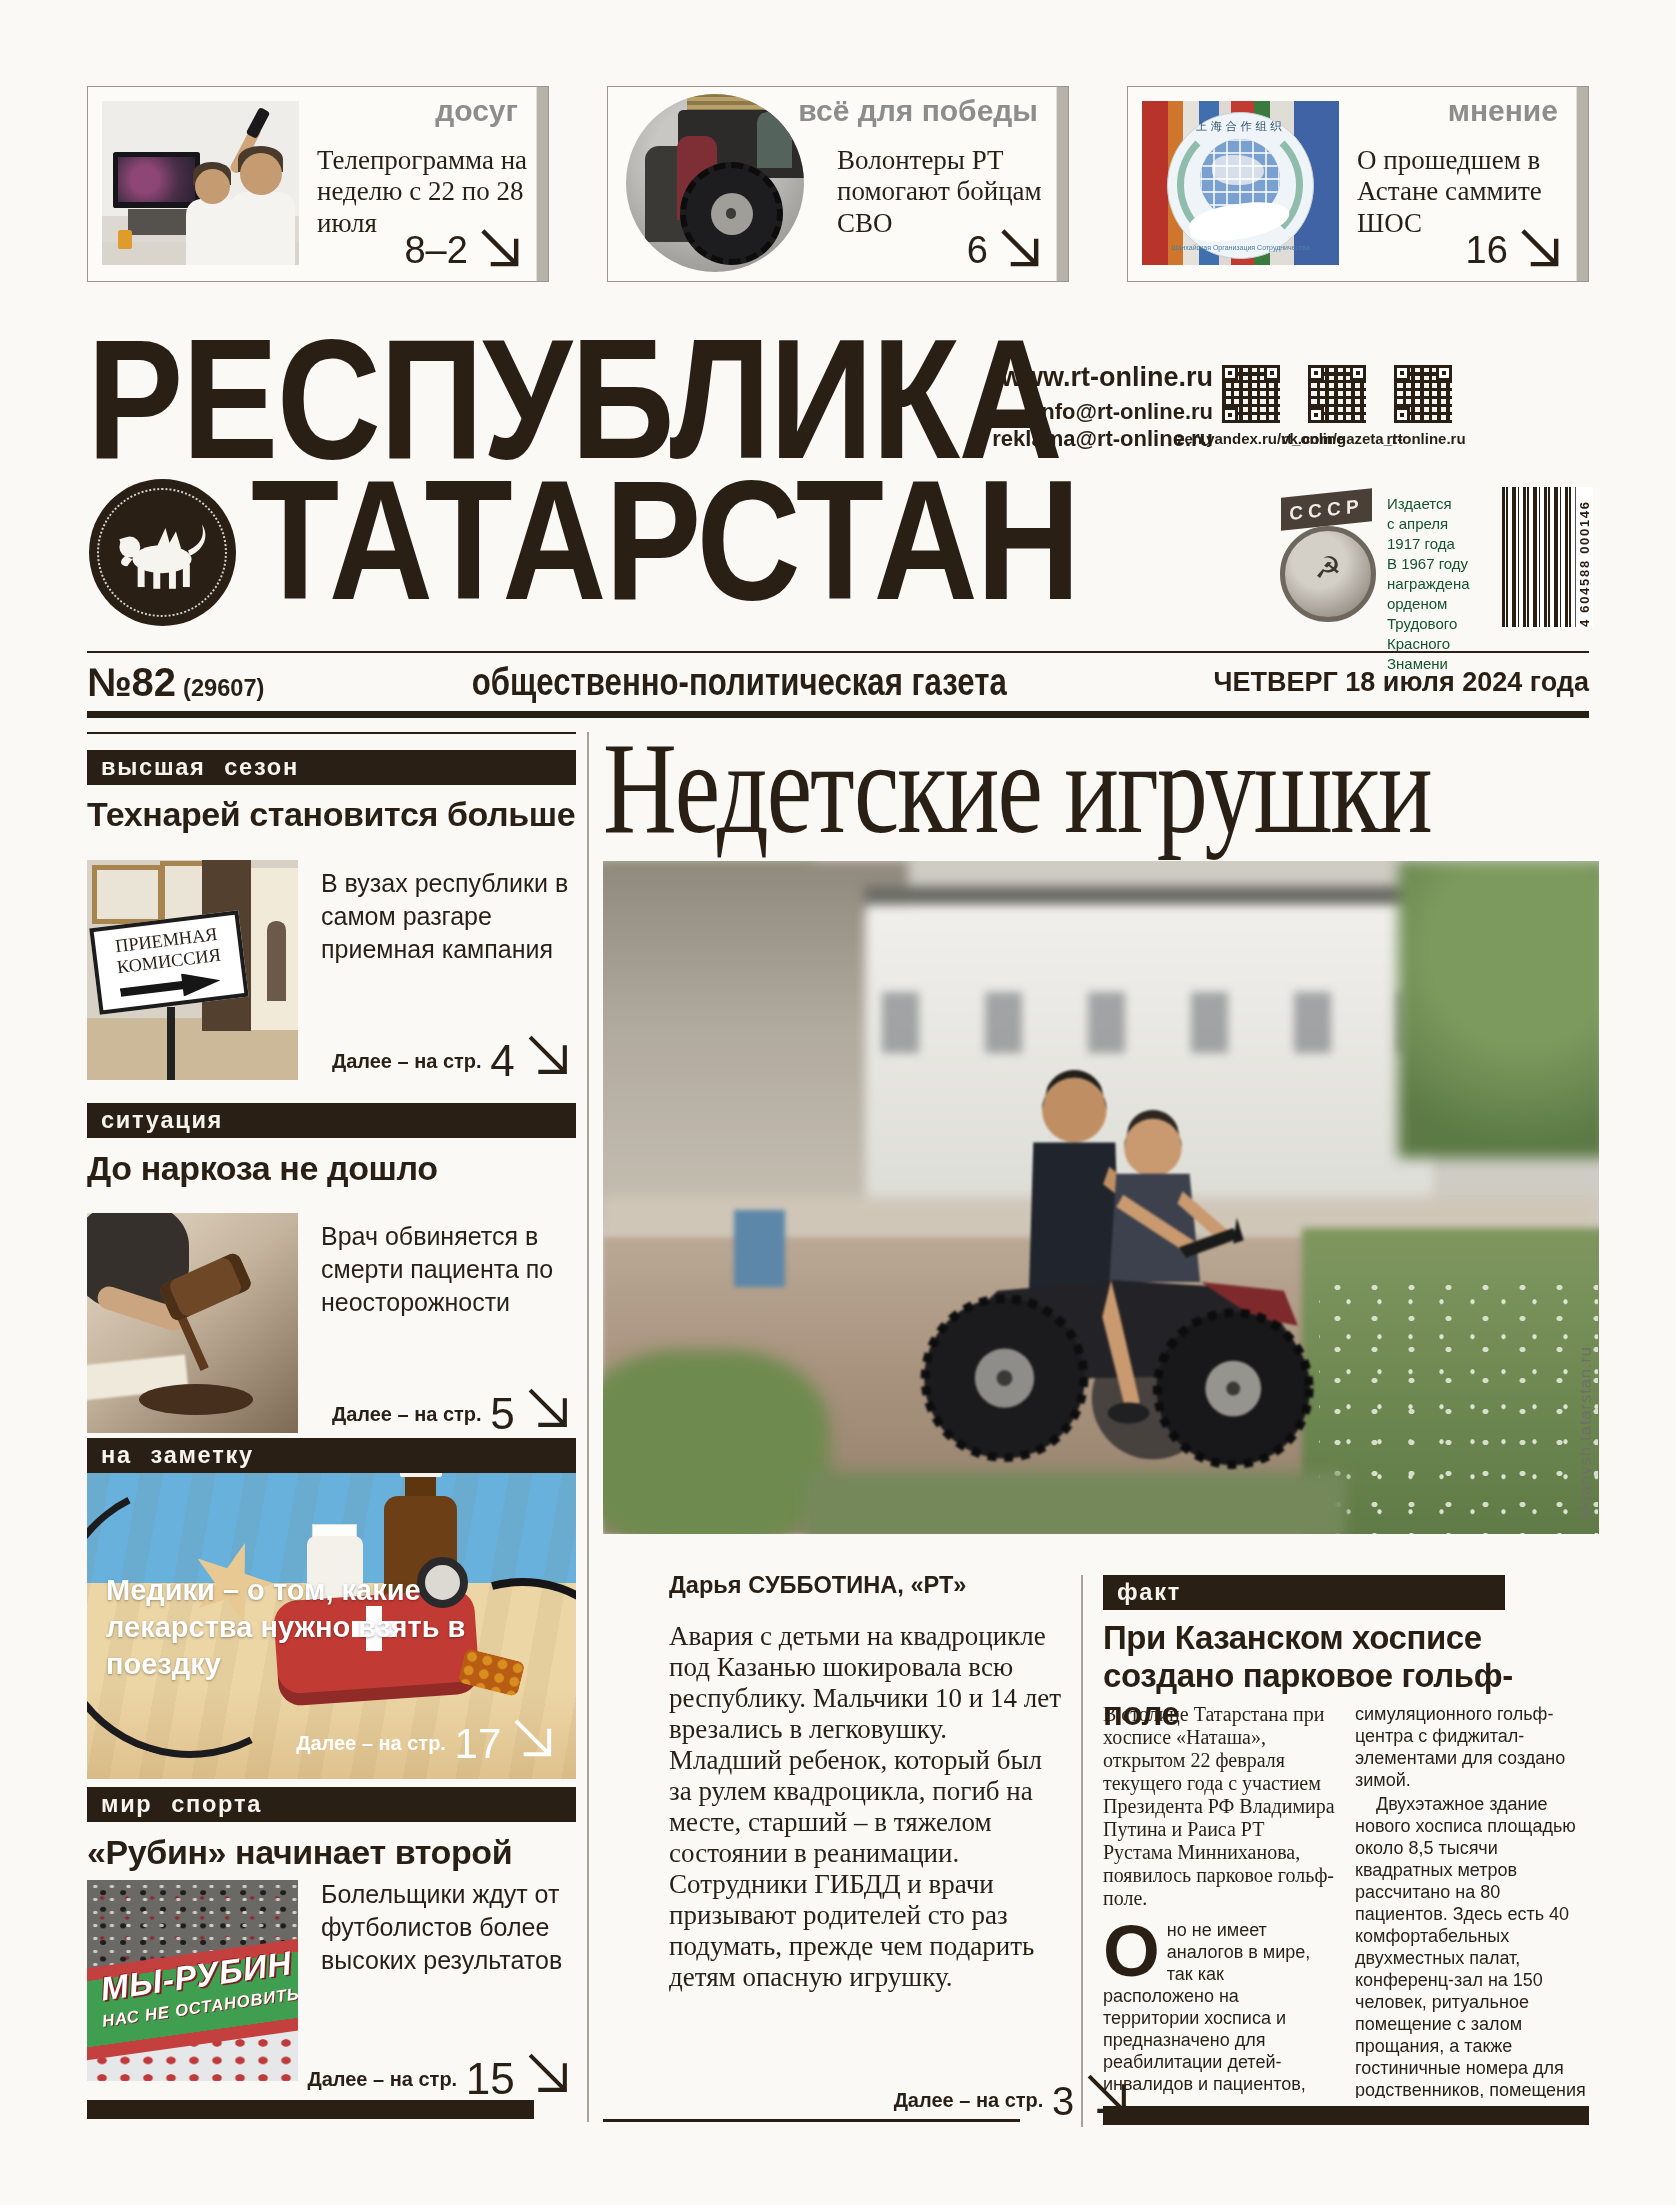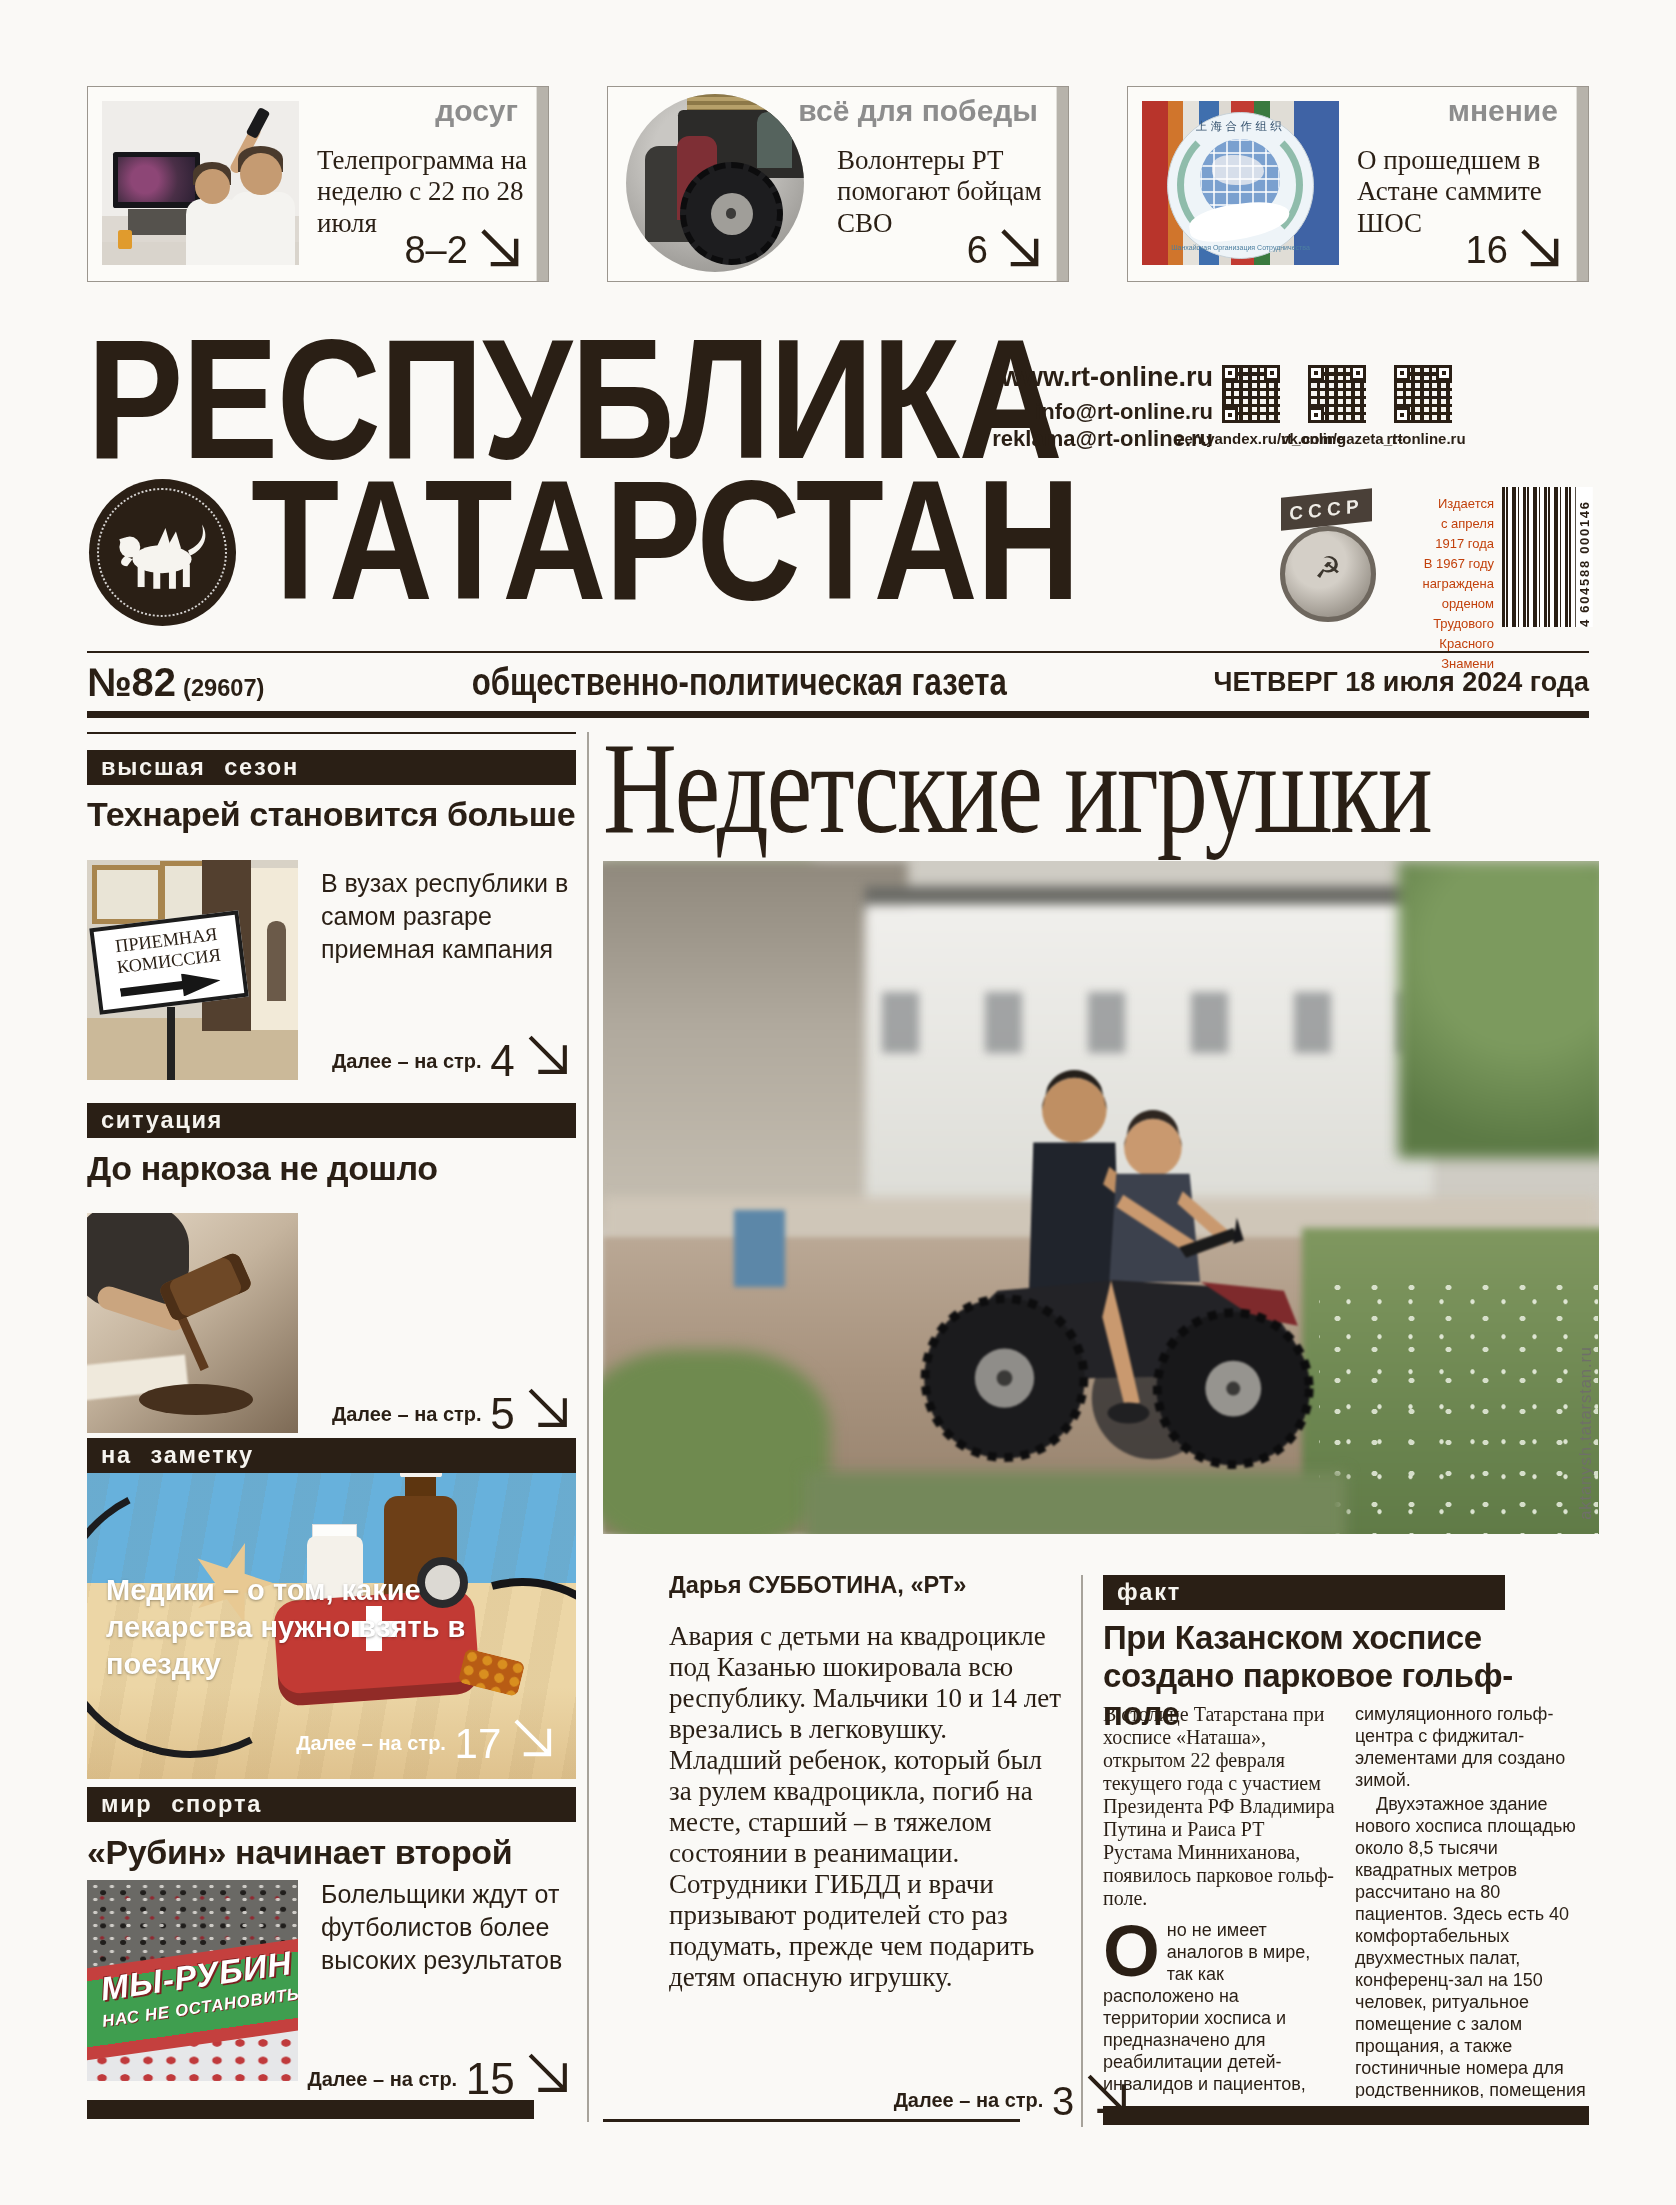--- a/index.html
+++ b/index.html
@@ -86,22 +86,22 @@
   .qrcap{position:absolute;top:98px;width:148px;text-align:center;font-weight:bold;font-size:15px}
   .c1{left:1090px}.c2{left:1181px}.c3{left:1265px}
   .medal{position:absolute;left:1182px;top:159px;width:118px;height:148px}
   .medal-flag{position:absolute;left:12.2px;top:1.7px;width:91px;height:33px;background:#4a4038;
       transform:skewY(-6deg);color:#efece6;font-weight:bold;font-size:19px;letter-spacing:5.2px;
       text-align:center;line-height:33px}
   .medal-disc{position:absolute;left:10.5px;top:35px;width:96px;height:96px;border-radius:50%;
       background:radial-gradient(circle at 40% 35%,#d4cfc7 0 35%,#a39d94 70%,#7d776e 100%);
       border:5.2px solid #6e675e;box-sizing:border-box}
   .medal-sym{position:absolute;left:0;top:59px;width:118px;text-align:center;font-size:30px;color:#3c362e}
-  .founded{position:absolute;left:1300px;top:162px;width:107px;text-align:right;
-      font-size:13px;line-height:20px;white-space:pre-line;color:#c2410c}
+  .founded{position:absolute;left:1300px;top:162px;width:107px;
+      font-size:15px;line-height:20px;white-space:pre-line;color:#14532d}
   .barcode{position:absolute;left:1415px;top:155px;width:87px;height:140px;background:
      repeating-linear-gradient(90deg,#2a1f15 0 2.6px,#fff 2.6px 4.4px,#2a1f15 4.4px 6.1px,#fff 6.1px 9.6px,
       #2a1f15 9.6px 14px,#fff 14px 15.7px,#2a1f15 15.7px 16.6px,#fff 16.6px 21px)}
   .bc-num{position:absolute;right:-3.5px;top:0;height:140px;writing-mode:vertical-rl;transform:rotate(180deg);
      font-size:13px;font-weight:bold;letter-spacing:1.7px;background:#fff;padding:0 0.9px;color:#2a1f15}
 
   
   .issuebar{position:absolute;left:87px;top:651px;width:1502px;height:58px;
      border-top:2.6px solid #2a1f15;border-bottom:7px solid #2a1f15;display:flex;align-items:center;
      justify-content:space-between;box-sizing:content-box}
@@ -437,20 +437,21 @@
       <div class="tagbar">ситуация</div>
       <div class="sec-h">До наркоза не дошло</div>
       <div class="sec-img gav">
         <div class="gav-judge"></div>
           <div class="gav-paper"></div>
           <div class="gav-arm"></div>
         <div class="gav-block"></div>
           <div class="gav-handle"></div>
           <div class="gav-head"></div>
       </div>
+      <div class="sec-sum">Врач обвиняется в смерти пациента по неосторожности</div>
       <div class="more">
         <span class="ml">Далее – на стр.</span>
         <span class="mp">5</span>
         <svg class="arr" width="49" height="49" viewBox="0 0 48 48">
             <path d="M6 6 L40 40 M40 14 V40 H14" stroke="#2a1f15" stroke-width="4" fill="none"></path>
           </svg>
       </div>
     </div>
 
     <div class="sec s3">

